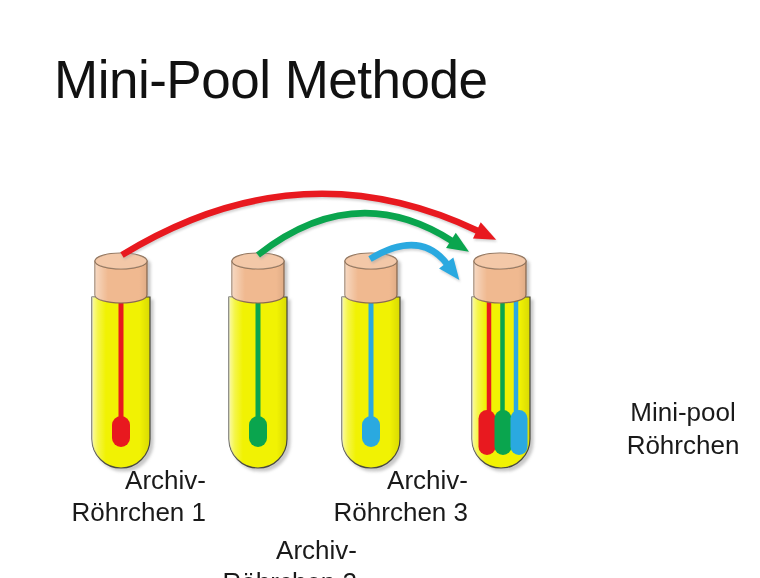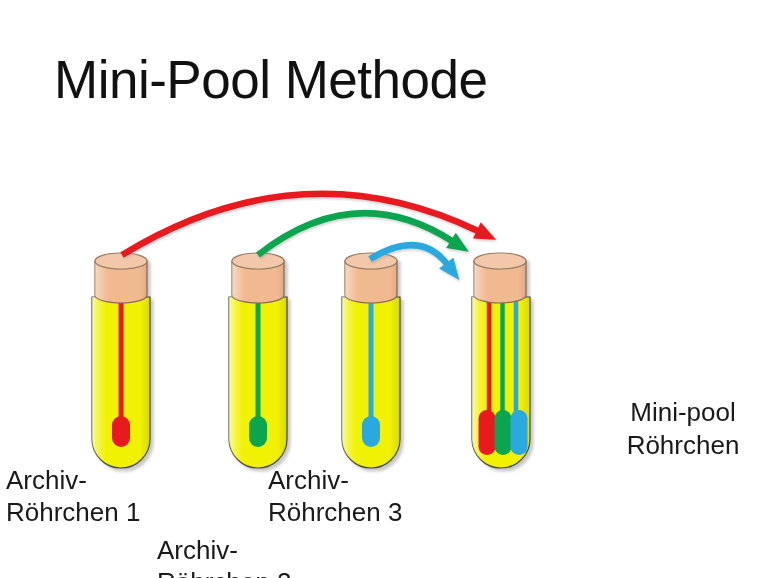--- a/index.html
+++ b/index.html
@@ -22,21 +22,21 @@
   .stage{position:absolute;left:0;top:0;width:760px;height:578px;margin-top:31px;}
   .title{
     position:absolute;left:54px;top:20px;width:660px;
     font-size:53px;line-height:58px;letter-spacing:-0.5px;
     color:var(--title-text);white-space:nowrap;
   }
   .tube-label{
     position:absolute;
     font-size:26px;line-height:32px;
     color:var(--label-text);
-    white-space:pre-line;text-align:left;width:200px;
+    white-space:pre-line;text-align:right;width:200px;
   }
   .label-1{left:6px;top:433px;}
   .label-2{left:157px;top:503px;}
   .label-3{left:268px;top:433px;}
   .label-minipool{left:608px;top:365px;text-align:center;width:150px;line-height:33px;}
   svg{position:absolute;left:0;top:0;}
   .tube-g{filter:drop-shadow(3.5px 3px 1.5px rgba(110,110,110,0.38));}
   .arrow{fill:none;filter:drop-shadow(1.5px 2.5px 1px rgba(160,160,160,0.45));}
   .tube-body{fill:var(--tube-yellow);stroke:#4a4a3f;stroke-width:1.2;}
   .tube-shade{fill:url(#shadeLR);stroke:none;}

